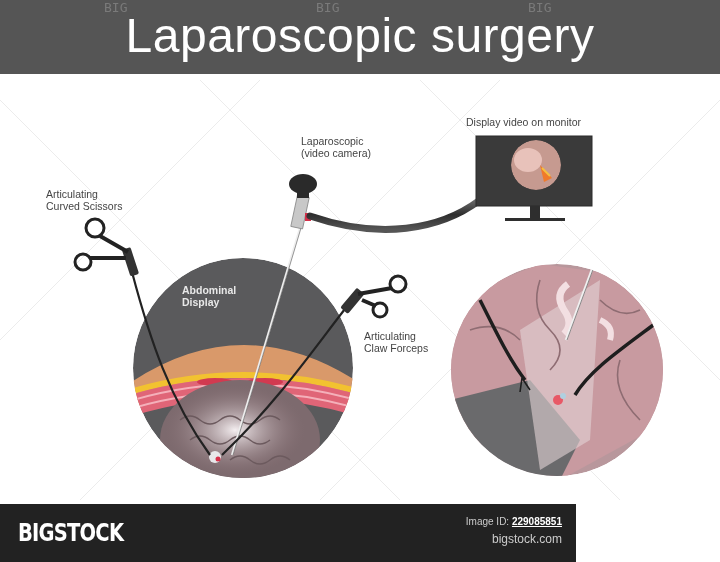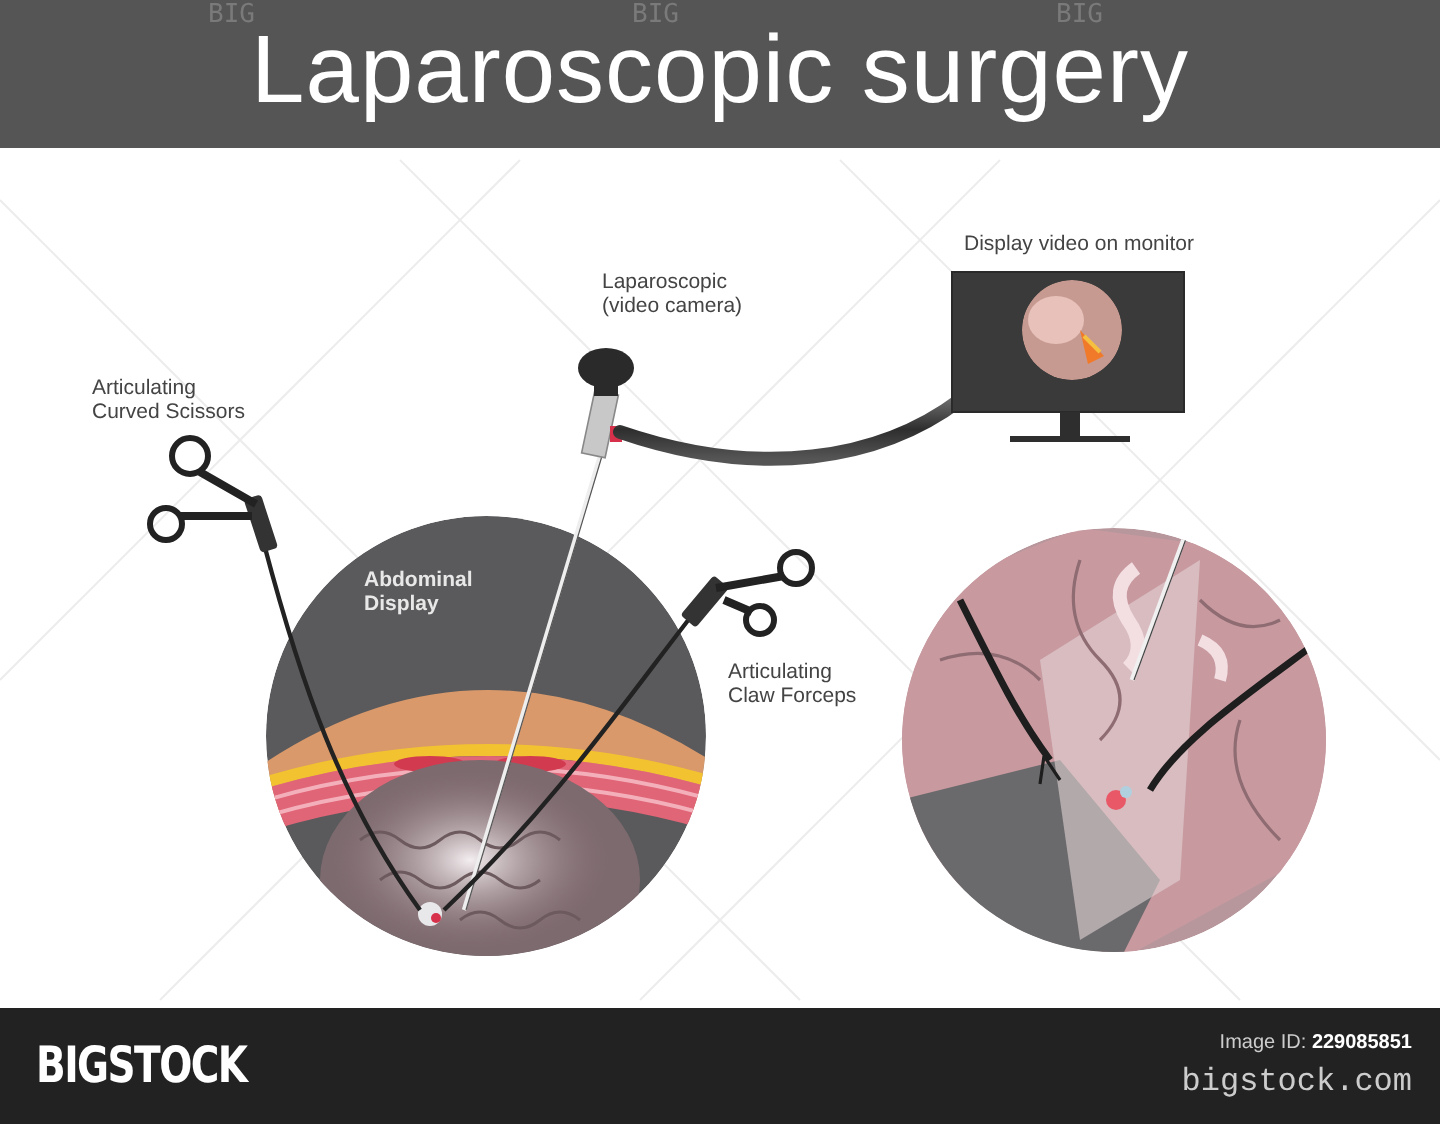--- a/index.html
+++ b/index.html
@@ -3,25 +3,25 @@
 <meta charset="utf-8">
 <style>
   html, body { margin: 0; padding: 0; }
   body { width: 720px; height: 562px; position: relative; overflow: hidden; background: #ffffff; font-family: "Liberation Sans", sans-serif; }
   .header { position: absolute; left: 0; top: 0; width: 720px; height: 74px; background: #555555; }
   .title { position: absolute; left: 0; top: 4px; width: 720px; text-align: center; color: #ffffff; font-size: 48px; line-height: 64px; letter-spacing: 0.5px; }
   .header-wm { position: absolute; top: 0; color: #7a7a7a; font-size: 13px; font-family: "DejaVu Sans Mono", monospace; }
   .canvas { position: absolute; left: 0; top: 74px; width: 720px; height: 430px; }
   .label { position: absolute; color: #444444; font-size: 10.5px; line-height: 12px; white-space: nowrap; }
   .label.light { color: #e8e8e8; }
-  .footer { position: absolute; left: 0; top: 504px; width: 720px; height: 58px; background: #222222; }
+  .footer { position: absolute; left: 0; top: 504px; width: 576px; height: 58px; background: #222222; }
   .brand { position: absolute; left: 18px; top: 14px; color: #ffffff; font-size: 25px; font-weight: bold; letter-spacing: -1px; transform: scaleX(0.78); transform-origin: left; font-family: "DejaVu Sans", sans-serif; }
   .img-id { position: absolute; right: 14px; top: 12px; color: #cccccc; font-size: 10px; text-align: right; }
-  .img-id b { color: #ffffff; }
-  .site { position: absolute; right: 14px; top: 28px; color: #cccccc; font-size: 16px; text-align: left; font-family: Liberation Mono, monospace; }
+  .img-id b { color: #ffffff; text-decoration: underline; }
+  .site { position: absolute; right: 14px; top: 28px; color: #cccccc; font-size: 12px; text-align: left; }
   svg { position: absolute; left: 0; top: 0; }
 </style>
 </head>
 <body>
 
 <div class="header">
   <span class="header-wm" style="left:104px;">BIG</span>
   <span class="header-wm" style="left:316px;">BIG</span>
   <span class="header-wm" style="left:528px;">BIG</span>
   <div class="title">Laparoscopic surgery</div>
@@ -141,21 +141,21 @@
   </svg>
 
   <div class="label" style="left:46px; top:114px;">
     <div>Articulating</div>
     <div>Curved Scissors</div>
   </div>
   <div class="label" style="left:258px; top:61px;margin-left:43px;">
     <div>Laparoscopic</div>
     <div>(video camera)</div>
   </div>
-  <div class="label" style="left:466px; top:42px;margin-left:16px;">Display video on monitor</div>
+  <div class="label" style="left:466px; top:42px;">Display video on monitor</div>
   <div class="label light" style="left:182px; top:210px;font-weight:bold;">
     <div>Abdominal</div>
     <div>Display</div>
   </div>
   <div class="label" style="left:364px; top:256px;">
     <div>Articulating</div>
     <div>Claw Forceps</div>
   </div>
 </div>
 

